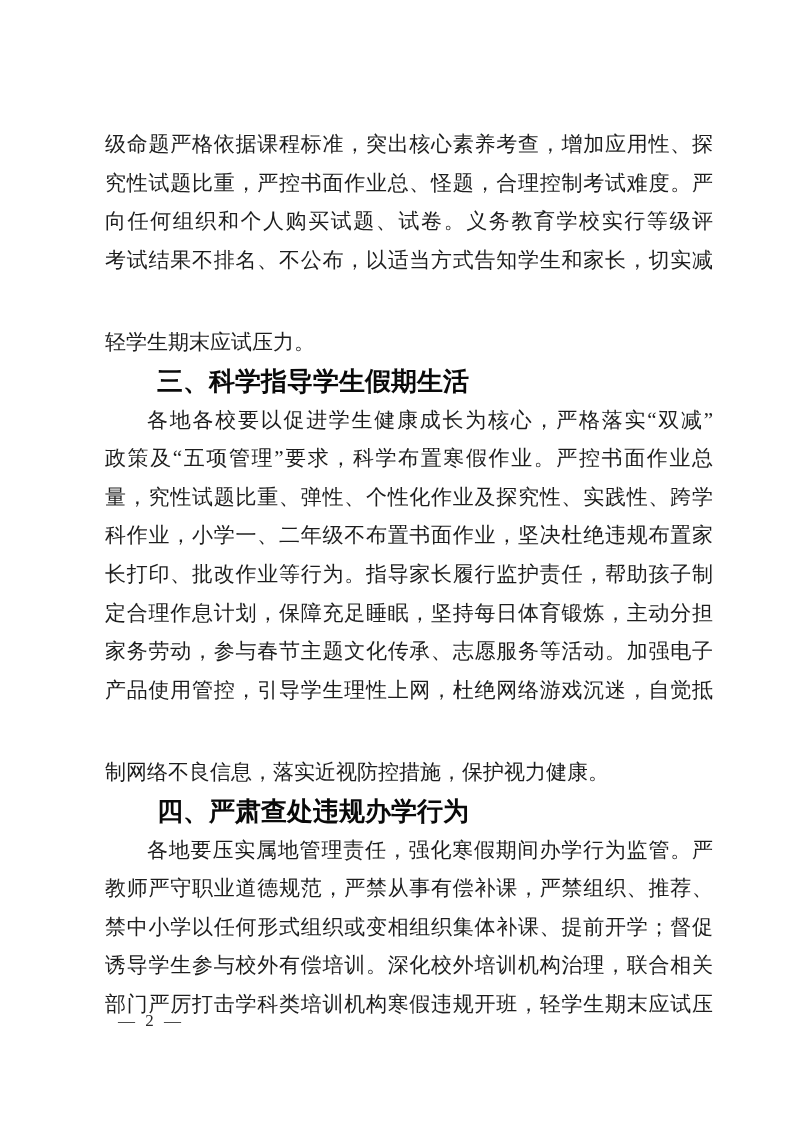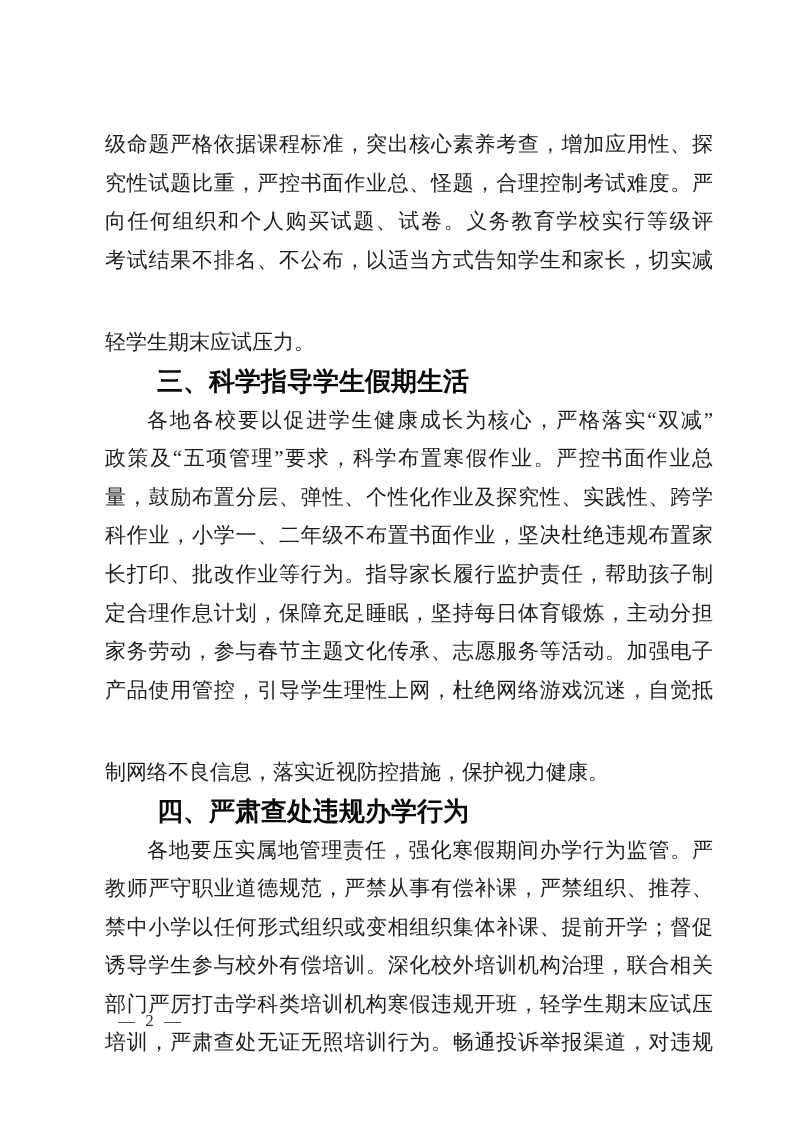--- a/index.html
+++ b/index.html
@@ -68,29 +68,28 @@
 <div class="page">
   <div class="content" id="document-body">
       <div class="line">级命题严格依据课程标准，突出核心素养考查，增加应用性、探</div>
       <div class="line">究性试题比重，严控书面作业总、怪题，合理控制考试难度。严禁</div>
       <div class="line">向任何组织和个人购买试题、试卷。义务教育学校实行等级评价，</div>
       <div class="line">考试结果不排名、不公布，以适当方式告知学生和家长，切实减</div>
       <div class="line final">轻学生期末应试压力。</div>
       <div class="heading">三、科学指导学生假期生活</div>
       <div class="line indent">各地各校要以促进学生健康成长为核心，严格落实“双减”</div>
       <div class="line">政策及“五项管理”要求，科学布置寒假作业。严控书面作业总</div>
-      <div class="line">量，鼓励布置分层、弹性、个性化作业及探究性、实践性、跨学</div>
+      <div class="line">量，究性试题比重、弹性、个性化作业及探究性、实践性、跨学</div>
       <div class="line">科作业，小学一、二年级不布置书面作业，坚决杜绝违规布置家</div>
       <div class="line">长打印、批改作业等行为。指导家长履行监护责任，帮助孩子制</div>
       <div class="line">定合理作息计划，保障充足睡眠，坚持每日体育锻炼，主动分担</div>
       <div class="line">家务劳动，参与春节主题文化传承、志愿服务等活动。加强电子</div>
       <div class="line">产品使用管控，引导学生理性上网，杜绝网络游戏沉迷，自觉抵</div>
       <div class="line final">制网络不良信息，落实近视防控措施，保护视力健康。</div>
       <div class="heading">四、严肃查处违规办学行为</div>
       <div class="line indent">各地要压实属地管理责任，强化寒假期间办学行为监管。严</div>
       <div class="line">教师严守职业道德规范，严禁从事有偿补课，严禁组织、推荐、</div>
       <div class="line">禁中小学以任何形式组织或变相组织集体补课、提前开学；督促</div>
       <div class="line">诱导学生参与校外有偿培训。深化校外培训机构治理，联合相关</div>
       <div class="line">部门严厉打击学科类培训机构寒假违规开班，轻学生期末应试压力</div>
-      <div class="line">培训，严肃查处无证无照培训行为。畅通投诉举报渠道，对违规</div>
     </div>
   <div class="page-number">— 2 —</div>
 </div>
 
 </body></html>

